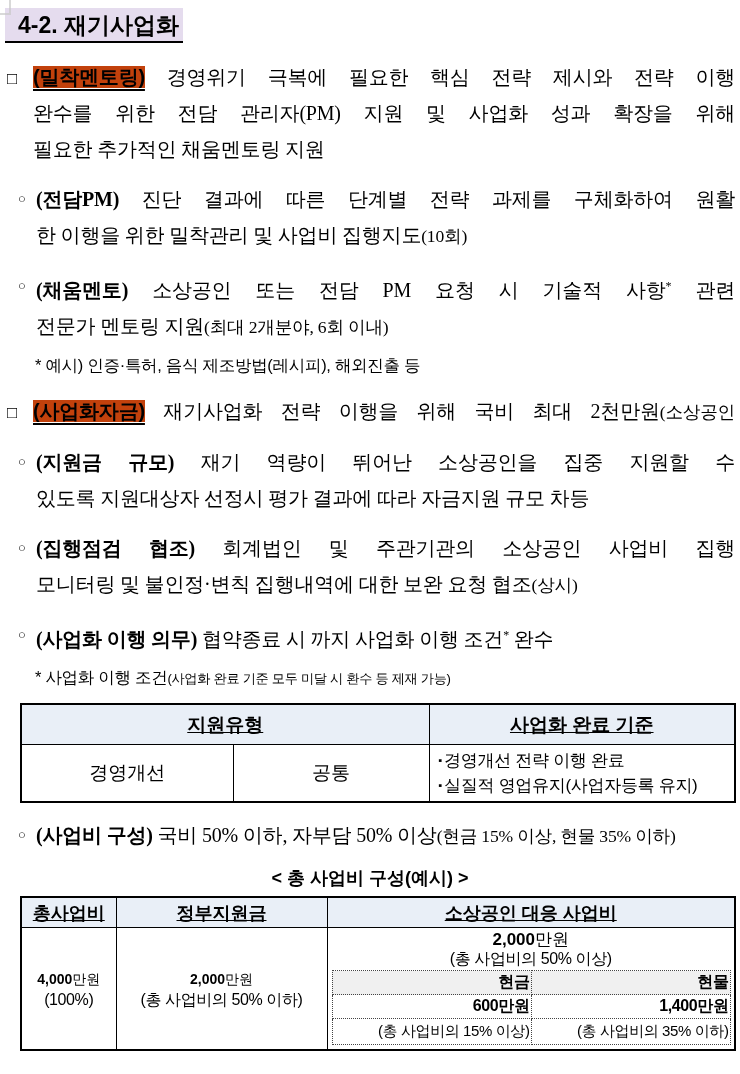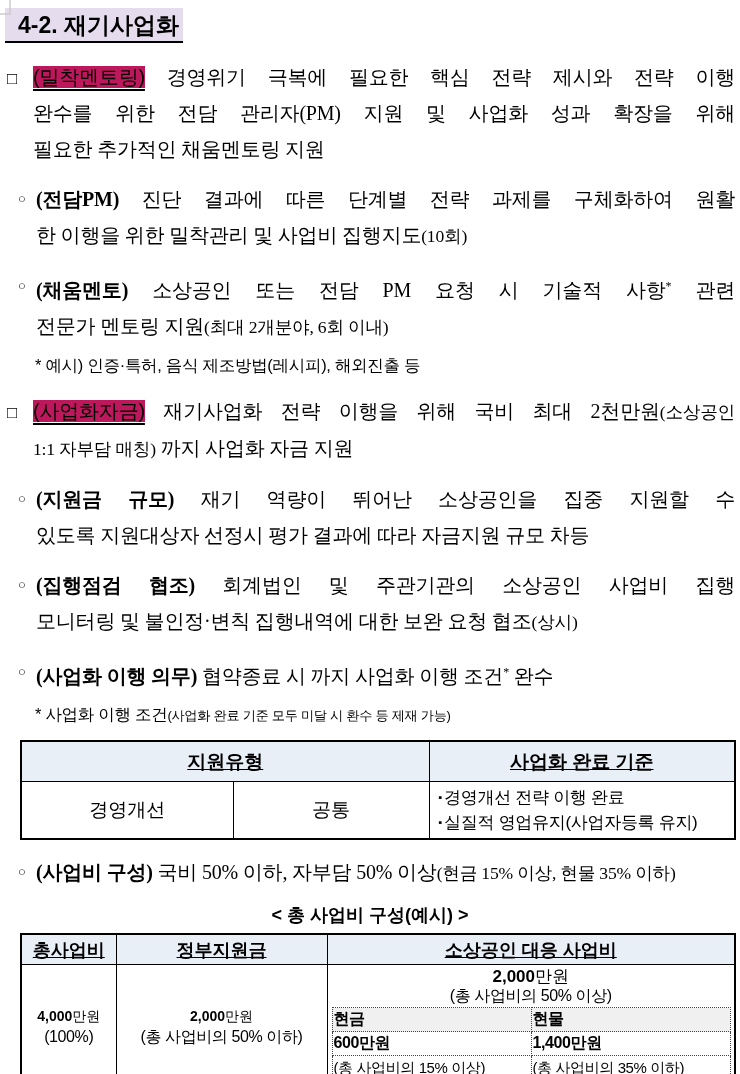--- a/index.html
+++ b/index.html
@@ -12,21 +12,21 @@
   .title-hl{display:inline-block;background:#E5DCEE;border-bottom:2.5px solid #000;padding:2px 4px 1px 13px;}
 
   
   .para{position:relative;font-size:20px;line-height:36px;letter-spacing:-0.2px;word-break:keep-all;}
   .p-sq{margin-top:16px;padding-left:28px;}
   .p-sq > .bullet{position:absolute;left:2px;top:2px;font-size:17px;font-family:"Liberation Sans","DejaVu Sans",sans-serif;}
   .p-ci{margin-top:14px;margin-left:13px;padding-left:18px;}
   .p-ci > .bullet{position:absolute;left:0;top:8px;font-size:13px;line-height:20px;}
   .line{text-align:justify;}
   .line.just{text-align-last:justify;}
-  .seg-hl{font-family:"Liberation Sans","DejaVu Sans",sans-serif;font-weight:normal;background:#be185d;text-decoration:underline;text-decoration-thickness:2px;text-underline-offset:5px;}
+  .seg-hl{font-family:"Liberation Sans","DejaVu Sans",sans-serif;font-weight:bold;background:#c2410c;text-decoration:underline;text-decoration-thickness:2px;text-underline-offset:5px;}
   .seg-lb{font-weight:bold;}
   .seg-m{font-size:0.88em;}
   .seg-s{font-size:0.8em;}
   .seg-sup{font-size:12px;vertical-align:7px;}
 
   .note{font-family:"Liberation Sans","DejaVu Sans",sans-serif;font-size:16.5px;line-height:24px;letter-spacing:-0.3px;margin:8px 0 0 30px;}
   .note .line{text-align:left;}
 
   
   .tbl{border-collapse:collapse;table-layout:fixed;width:716px;margin-left:15px;border:2px solid #000;font-family:"Liberation Sans","DejaVu Sans",sans-serif;}
@@ -46,21 +46,21 @@
   .t2 .th{height:27px;font-size:18px;}
   .t2 .money{text-align:center;vertical-align:middle;padding:2px 0;}
   .val{font-size:14px;line-height:22px;font-weight:bold;white-space:nowrap;}
   .val .unit{font-weight:normal;}
   .cellnote{font-size:16px;line-height:20px;font-weight:normal;letter-spacing:-0.4px;white-space:nowrap;}
   .owner-cell{vertical-align:top;padding:0;}
   .owner-top{text-align:center;padding:2px 0 1px 0;}
   .owner-top .val{font-size:17px;line-height:19px;}
   .owner-top .cellnote{line-height:19px;}
   .sub{border-collapse:collapse;table-layout:fixed;width:399px;margin:1px 4px 4px 4px;}
-  .sub td{border:1.6px dotted #444;text-align:left;vertical-align:middle;letter-spacing:-0.4px;white-space:nowrap;}
+  .sub td{border:1.6px dotted #444;text-align:right;vertical-align:middle;letter-spacing:-0.4px;white-space:nowrap;}
   .sub .lab{height:21px;background:#F0F0F0;font-weight:bold;font-size:16px;}
   .sub .sval{height:21px;font-weight:bold;font-size:16px;}
   .sub .sval .unit{font-weight:bold;}
   .sub .snote{height:23px;font-size:15px;}
 </style>
 </head>
 <body>
 
 <div class="page">
   <div class="corner"></div>
@@ -85,21 +85,20 @@
         <span class="bullet">○</span>
         <div class="line just"><span class="seg-lb">(채움멘토)</span><span class="seg-n"> 소상공인 또는 전담 PM 요청 시 기술적 사항</span><span class="seg-sup">*</span><span class="seg-n"> 관련</span></div>
         <div class="line"><span class="seg-n">전문가 멘토링 지원</span><span class="seg-m">(최대 2개분야, 6회 이내)</span></div>
       </div>
       <div class="para note">
         <div class="line"><span class="seg-n">* 예시) 인증·특허, 음식 제조방법(레시피), 해외진출 등</span></div>
       </div>
       <div class="para p-sq">
         <span class="bullet">□</span>
         <div class="line just"><span class="seg-hl">(사업화자금)</span><span class="seg-n"> 재기사업화 전략 이행을 위해 국비 최대 2천만원</span><span class="seg-m">(소상공인</span></div>
-        <div class="line"><span class="seg-m">1:1 자부담 매칭)</span><span class="seg-n"> 까지 사업화 자금 지원</span></div>
       </div>
       <div class="para p-ci">
         <span class="bullet">○</span>
         <div class="line just"><span class="seg-lb">(지원금 규모)</span><span class="seg-n"> 재기 역량이 뛰어난 소상공인을 집중 지원할 수</span></div>
         <div class="line"><span class="seg-n">있도록 지원대상자 선정시 평가 결과에 따라 자금지원 규모 차등</span></div>
       </div>
       <div class="para p-ci">
         <span class="bullet">○</span>
         <div class="line just"><span class="seg-lb">(집행점검 협조)</span><span class="seg-n"> 회계법인 및 주관기관의 소상공인 사업비 집행</span></div>
         <div class="line"><span class="seg-n">모니터링 및 불인정·변칙 집행내역에 대한 보완 요청 협조</span><span class="seg-m">(상시)</span></div>

